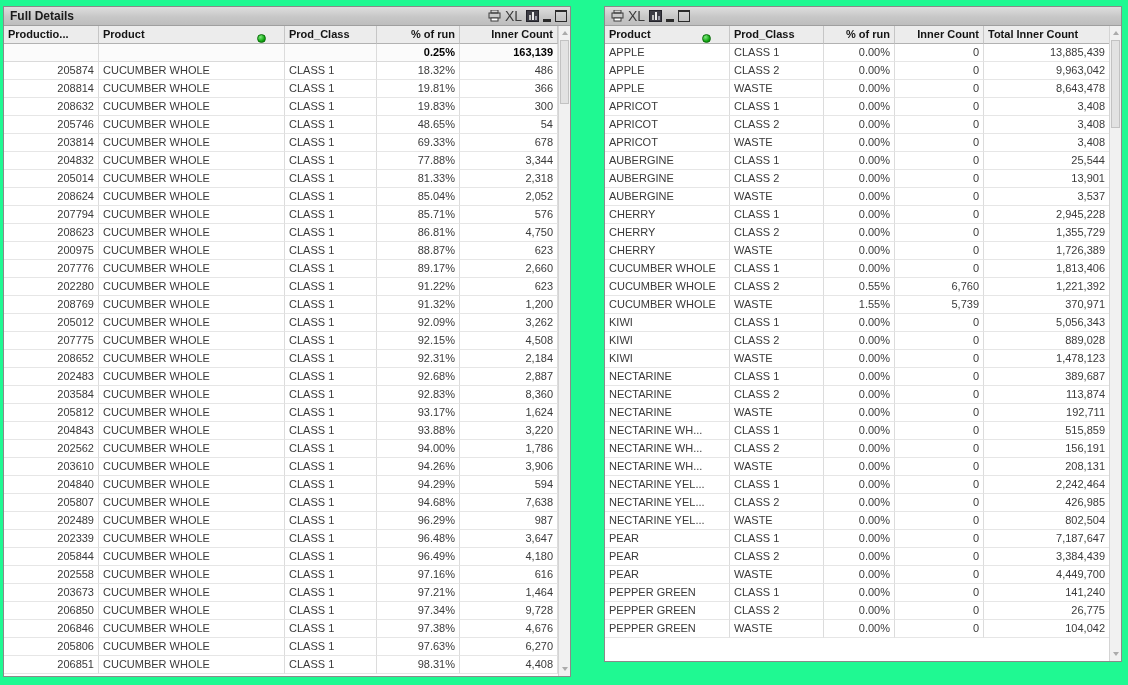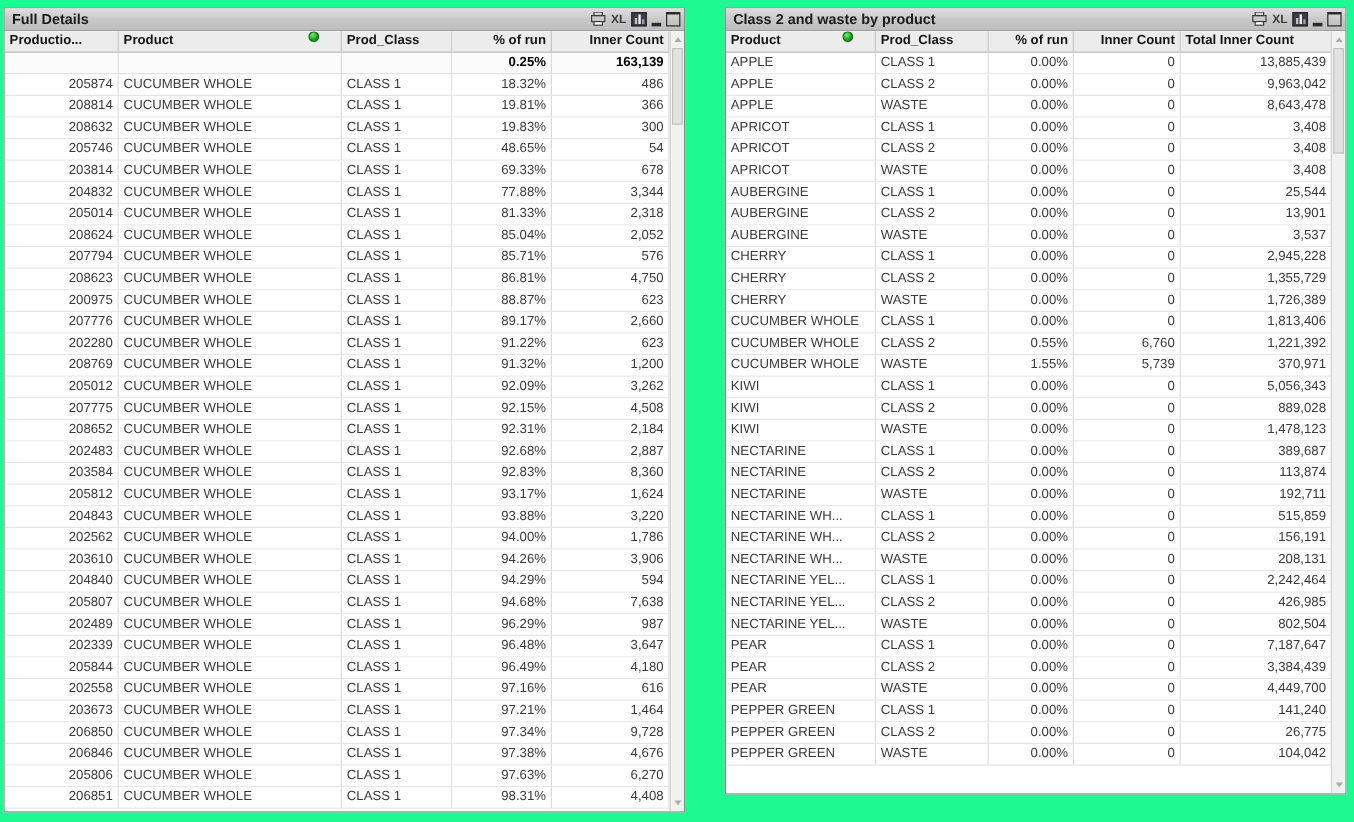--- a/index.html
+++ b/index.html
@@ -25,21 +25,21 @@
     box-sizing:border-box;
   }
   .titlebar .title{
     flex:1 1 auto;
     font-size:12px;font-weight:bold;color:#1b1b1b;
     white-space:nowrap;overflow:hidden;
     letter-spacing:0px;
   }
   .caption-icons{display:flex;align-items:center;gap:4px;flex:0 0 auto;}
   .cicon{display:inline-flex;align-items:center;justify-content:center;height:14px;cursor:default;}
-  .cicon.xl{font-size:10px;font-weight:bold;color:#3c3c3c;letter-spacing:0;}
+  .cicon.xl{font-size:14px;font-weight:normal;color:#3c3c3c;letter-spacing:0;}
   .chartbox{width:13px;height:12px;background:#3c3c44;border:1px solid #23232a;display:flex;align-items:flex-end;justify-content:center;gap:1px;padding:1px 1px;box-sizing:border-box;}
   .chartbox i{display:block;width:2px;background:#d6d6d6;}
   .chartbox i.b1{height:5px;background:#bfbfbf;}
   .chartbox i.b2{height:8px;background:#ededed;}
   .chartbox i.b3{height:4px;background:#9a9aa6;}
   .minbar{width:8px;height:3px;background:#2b2b2b;margin-top:8px;}
   .maxbox{width:10px;height:9px;border:1px solid #2b2b2b;border-top:2px solid #2b2b2b;background:transparent;}
 
   .tablewrap{position:absolute;left:0;right:0;top:19px;bottom:0;background:#fff;overflow:hidden;}
   .rowsarea{position:absolute;left:0;top:0;bottom:0;}
@@ -58,21 +58,21 @@
     background:#ececec;
     font-weight:bold;color:#141414;font-size:11px;
     border-right:1px solid #c6c6c6;
     border-bottom:1px solid #b2b2b2;
   }
   .totals .cell{
     font-weight:bold;color:#000;
     background:#fbfbfb;
     border-bottom:1px solid #dadada;
   }
-  .hflex{display:flex;align-items:flex-start;}
+  .hflex{display:flex;align-items:flex-end;}
   .hflex .lbl{flex:1 1 auto;overflow:hidden;white-space:nowrap;}
   .dot{
     width:7px;height:7px;border-radius:50%;
     background:radial-gradient(circle at 35% 30%,#7ee87e,#12a812 60%,#077407);
     border:1px solid #0a6d0a;
     display:inline-block;flex:0 0 auto;margin-right:4px;
   }
   .sorttri{
     width:0;height:0;flex:0 0 auto;
     border-left:8px solid transparent;
@@ -393,21 +393,20 @@
       <span class="thumb" style="top:14px;height:64px;"></span>
       <span class="arr down">
           <i></i>
         </span>
     </div>
   </div>
 </section>
 
 <section class="window" id="win-right" style="left:604px;top:6px;width:518px;height:656px;">
   <header class="titlebar">
-    <span class="title">Class 2 and waste by product</span>
     <span class="caption-icons">
       <span class="cicon">
         <svg width="13" height="12" viewBox="0 0 13 12">
             <rect x="3" y="0" width="7" height="3" fill="none" stroke="#3c3c3c"></rect>
             <rect x="1" y="3" width="11" height="5" fill="none" stroke="#3c3c3c"></rect>
             <rect x="3" y="8" width="7" height="3" fill="#fff" stroke="#3c3c3c"></rect>
           </svg>
       </span>
       <span class="cicon xl">XL</span>
       <span class="cicon">

